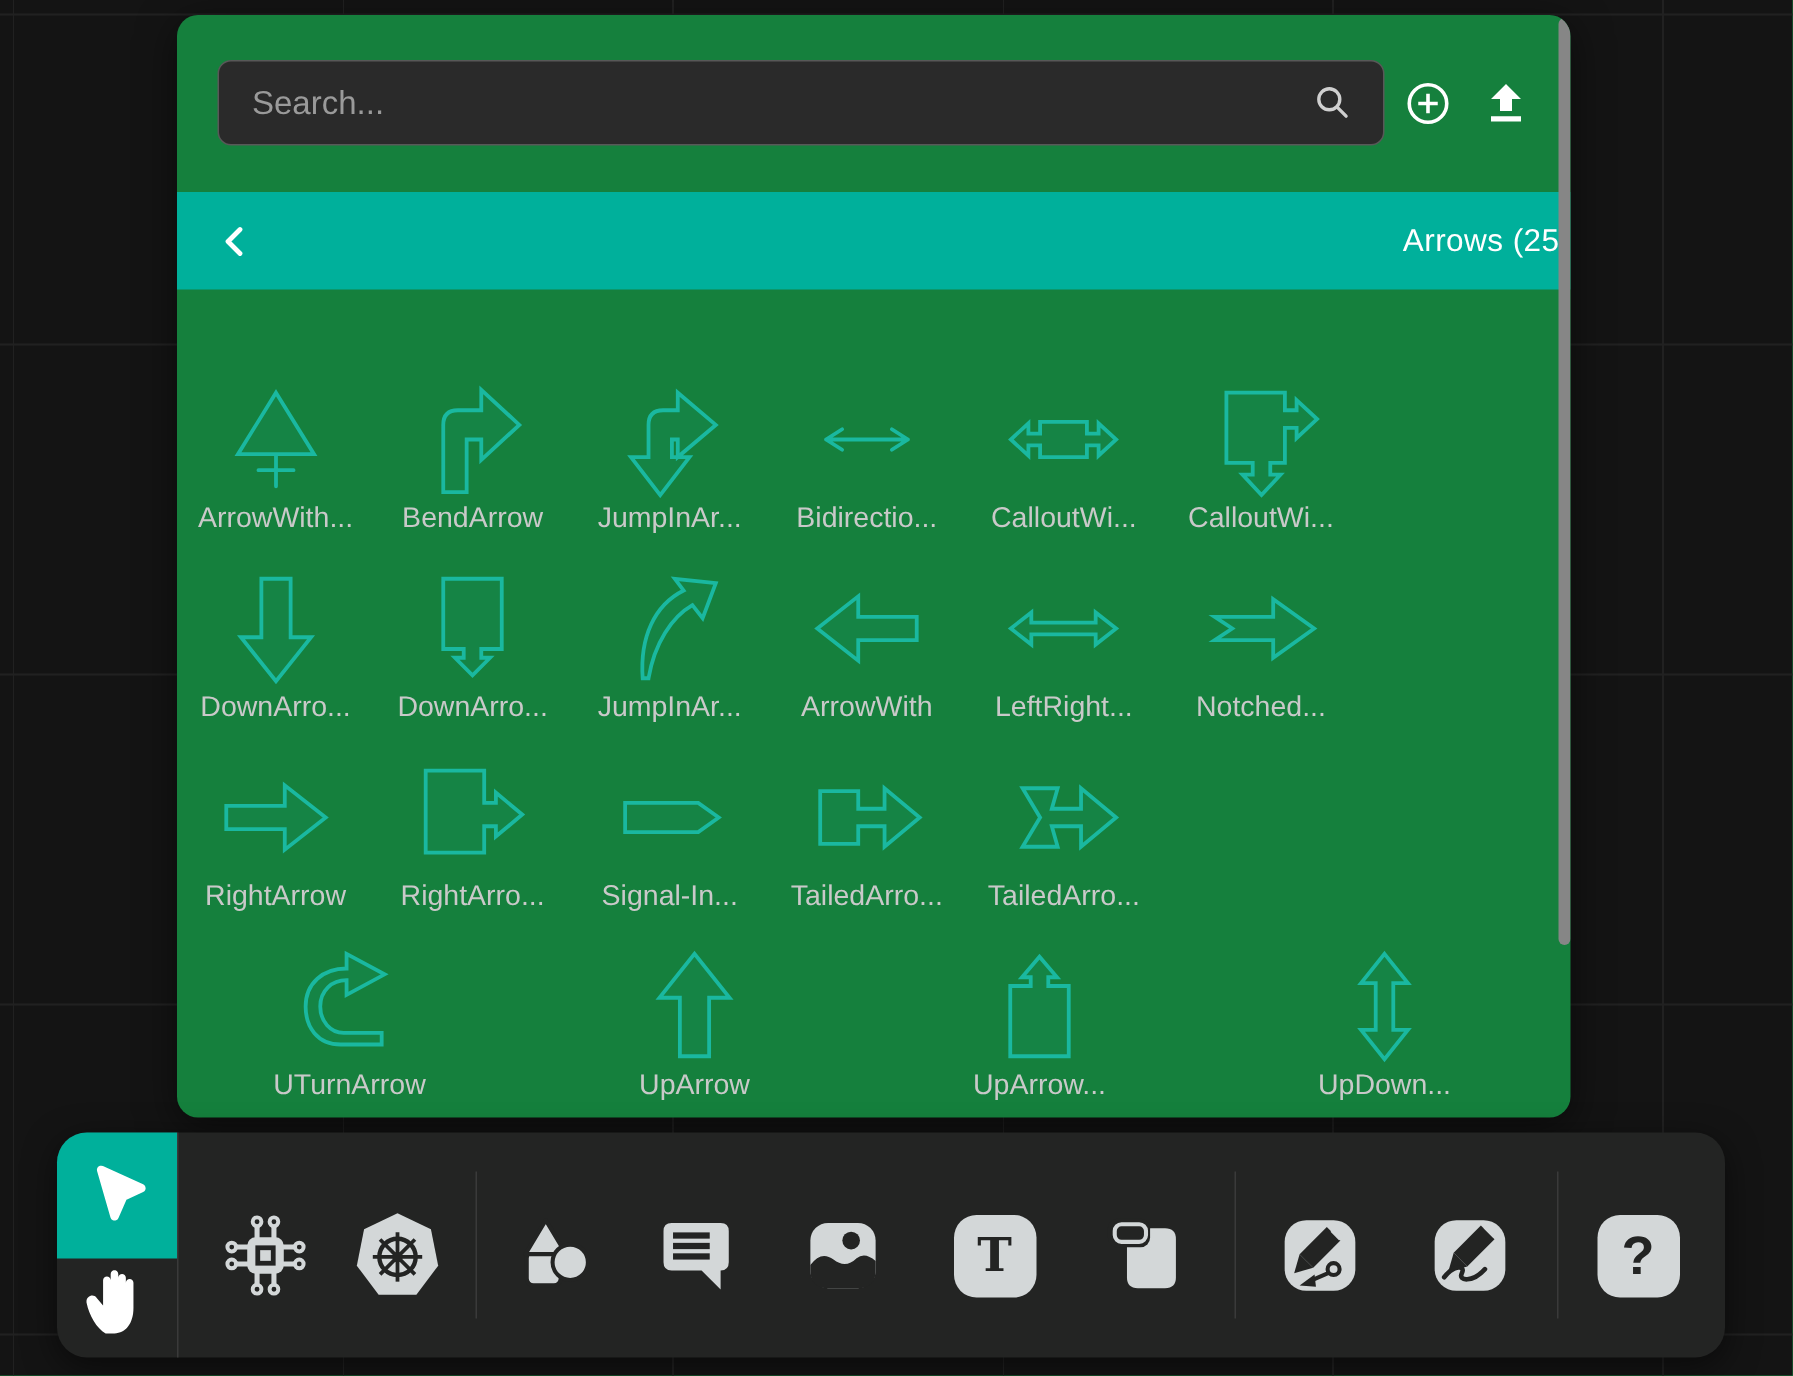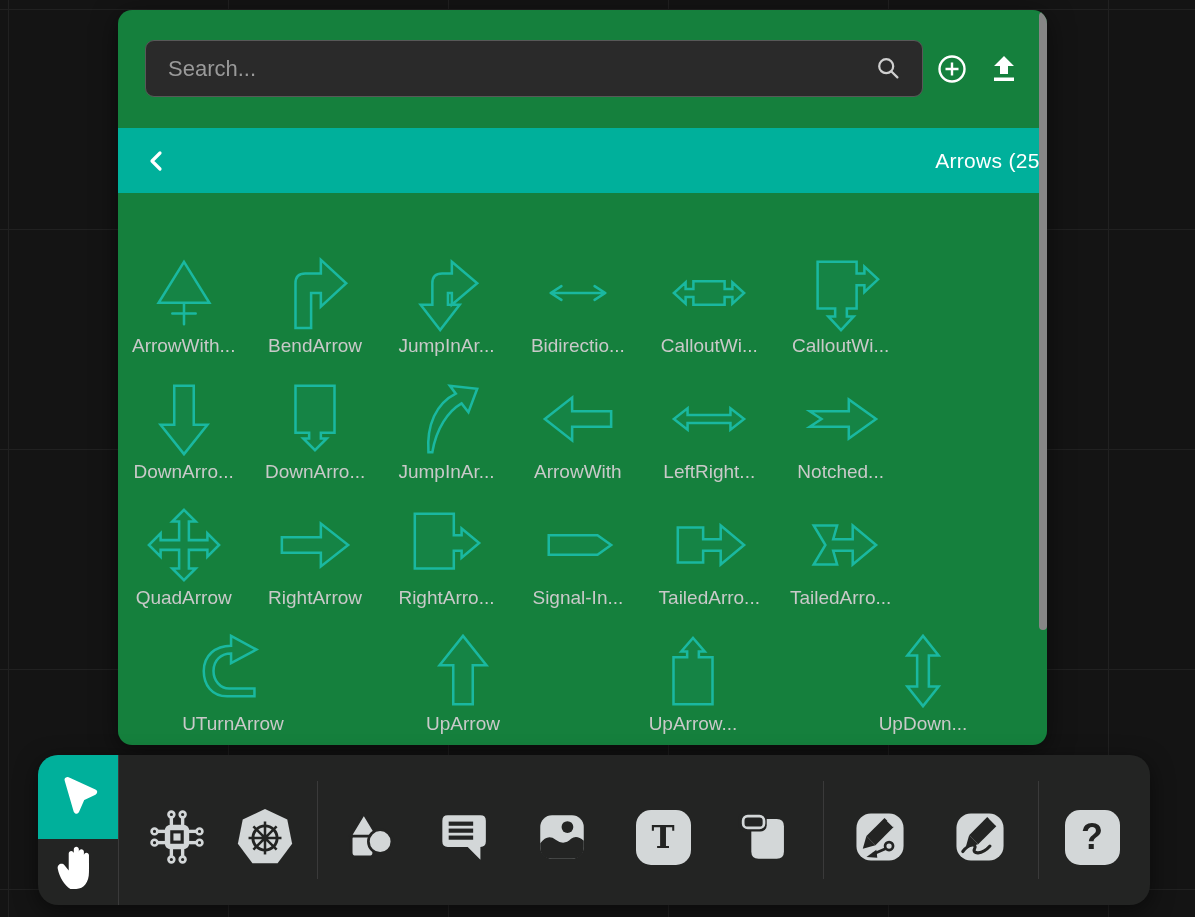--- a/index.html
+++ b/index.html
@@ -201,26 +201,20 @@
           <div class="tile-label">LeftRight...</div>
         </div>
         <div class="tile c7">
           <svg viewBox="0 0 80 80" class="shape-svg">
             <path d="M8 32 L48 32 L48 20 L76 40 L48 60 L48 48 L8 48 L20 40 Z"></path>
           </svg>
           <div class="tile-label">Notched...</div>
         </div>
       </div>
       <div class="shape-row">
-        <div class="tile c7">
-          <svg viewBox="0 0 80 80" class="shape-svg">
-            <path d="M40 4 L52 16 L45 16 L45 35 L64 35 L64 28 L76 40 L64 52 L64 45 L45 45 L45 64 L52 64 L40 76 L28 64 L35 64 L35 45 L16 45 L16 52 L4 40 L16 28 L16 35 L35 35 L35 16 L28 16 Z"></path>
-          </svg>
-          <div class="tile-label">QuadArrow</div>
-        </div>
         <div class="tile c7">
           <svg viewBox="0 0 80 80" class="shape-svg">
             <path d="M6 32 L46 32 L46 18 L74 40 L46 62 L46 48 L6 48 Z"></path>
           </svg>
           <div class="tile-label">RightArrow</div>
         </div>
         <div class="tile c7">
           <svg viewBox="0 0 80 80" class="shape-svg">
             <path d="M8 8 L48 8 L48 30 L56 30 L56 23 L74 38 L56 53 L56 46 L48 46 L48 64 L8 64 Z"></path>
           </svg>

